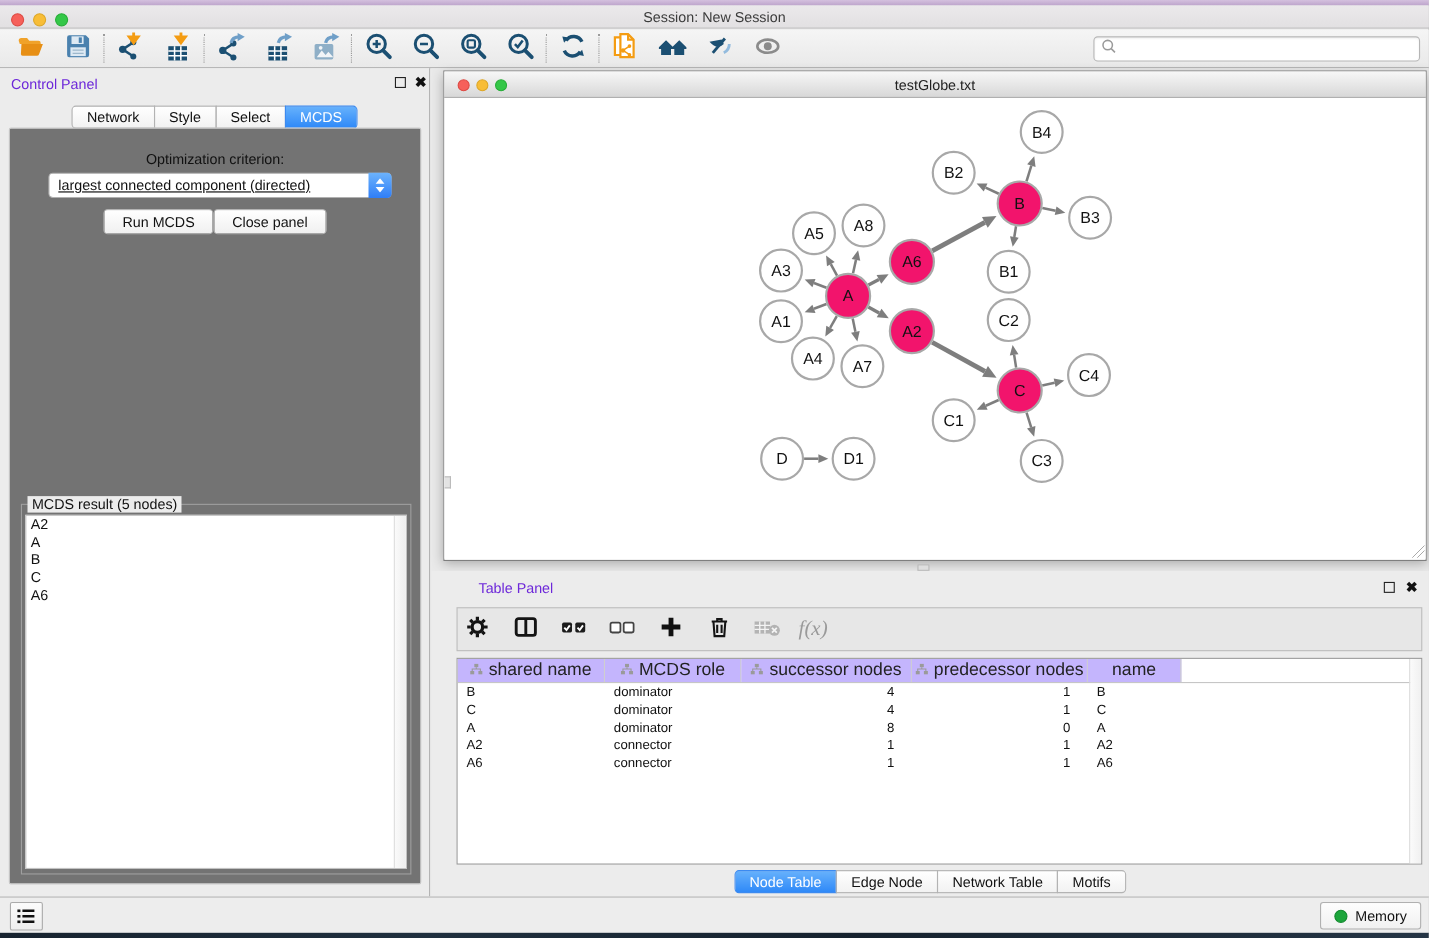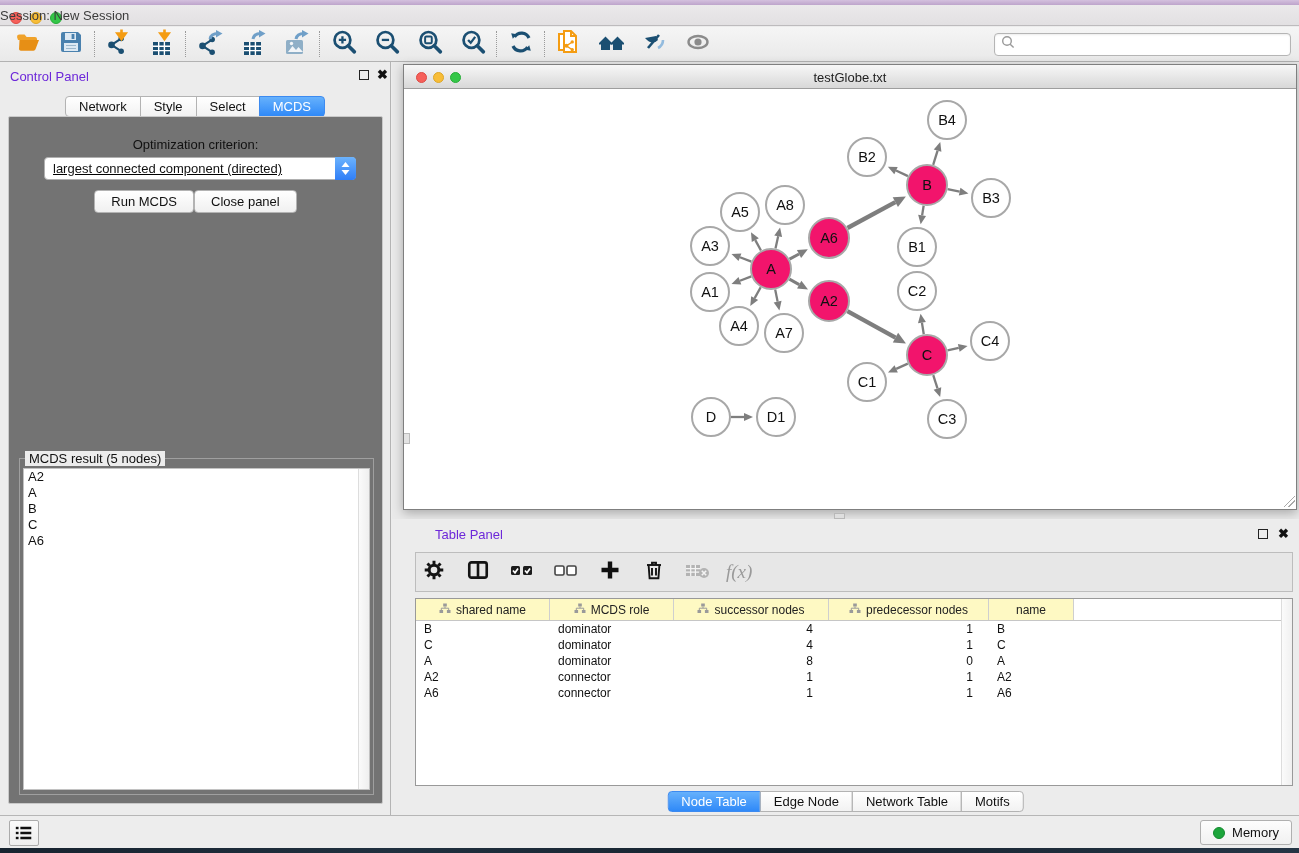--- a/index.html
+++ b/index.html
@@ -9,21 +9,21 @@
     font-family:"Liberation Sans", sans-serif; background:#ececec;
     -webkit-font-smoothing:antialiased;
   }
   
   .desktop-top { position:absolute; left:0; top:0; width:1299px; height:5px; background:linear-gradient(#d4c0de,#bda4cb); }
   .desktop-bottom { position:absolute; left:0; top:848px; width:1299px; height:5px; background:linear-gradient(90deg,#17232f,#20303f 30%,#16222e 60%,#253545); }
 
   
   .titlebar { position:absolute; left:0; top:5px; width:1299px; height:21px;
     background:linear-gradient(#ebe9eb,#e2e0e2); border-bottom:1px solid #bdbbbd; }
-  .titlebar .title { position:absolute; left:0; right:0; top:3px; font-size:13px; color:#3c3c3c; }
+  .titlebar .title { position:absolute; left:0; right:0; top:3px; text-align:center; font-size:13px; color:#3c3c3c; }
   .lights { position:absolute; left:10px; top:7px; display:flex; gap:8px; }
   .light { width:12px; height:12px; border-radius:50%; display:inline-block; }
   .light.red { background:#f6605a; border:1px solid #dd4a44; }
   .light.yellow { background:#f8bd37; border:1px solid #dda728; }
   .light.green { background:#34c748; border:1px solid #27ad38; }
   .light.sm { width:11px; height:11px; }
 
   
   .toolbar { position:absolute; left:0; top:27px; width:1299px; height:35px;
     background:linear-gradient(#f5f5f5,#e9e9e9); border-bottom:1px solid #b2b2b2;
@@ -89,22 +89,22 @@
   .table-panel .panel-title { left:27px; top:8px;margin-left:16px; }
   .table-panel .float-glyph { left:866px; top:10px; }
   .table-panel .close-glyph { left:886px; top:7px; }
   .tp-toolbar { position:absolute; left:23px; top:33px; width:878px; height:40px; background:#e7e7e7;
     border:1px solid #bdbdbd; display:flex; align-items:center; gap:8px; }
   .tp-btn { width:36px; height:32px; display:flex; align-items:center; justify-content:center; }
   .fx-label { font-size:19px; color:#9a9a9a; font-family:"Liberation Serif",serif; font-style:italic; margin-left:2px; }
 
   .node-table { position:absolute; left:23px; top:79px; width:878px; height:188px; background:#fff; border:1px solid #999; overflow:hidden; }
   .nt-header { display:flex; height:22px; border-bottom:1px solid #c6c6c6; }
-  .nt-hcell { background:#fef9c3; border-right:1px solid #cfcfcf; display:flex; align-items:center; justify-content:center;
-    font-size:12px; color:#222; gap:5px; cursor:pointer; }
+  .nt-hcell { background:#c4b5fd; border-right:1px solid #cfcfcf; display:flex; align-items:center; justify-content:center;
+    font-size:16px; color:#222; gap:5px; cursor:pointer; }
   .nt-row { display:flex; height:16px; align-items:center; cursor:default; }
   .nt-cell { font-size:12px; color:#111; white-space:nowrap; overflow:hidden; }
   .nt-cell.left { padding-left:8px; text-align:left; }
   .nt-cell.right { padding-right:16px; text-align:right; }
   .nt-scroll { position:absolute; right:0; top:0; bottom:0; width:11px; background:linear-gradient(90deg,#fbfbfb,#f0f0f0); border-left:1px solid #ddd; }
   .tp-tabs { bottom:3px; left:50%; transform:translateX(-50%); position:absolute; display:flex; }
 
   
   .status-bar { position:absolute; left:0; top:815px; width:1299px; height:33px; background:#ededed; border-top:1px solid #b6b6b6; }
   .list-btn { position:absolute; left:9px; top:4px; width:30px; height:26px; background:linear-gradient(#fbfbfb,#eee);

